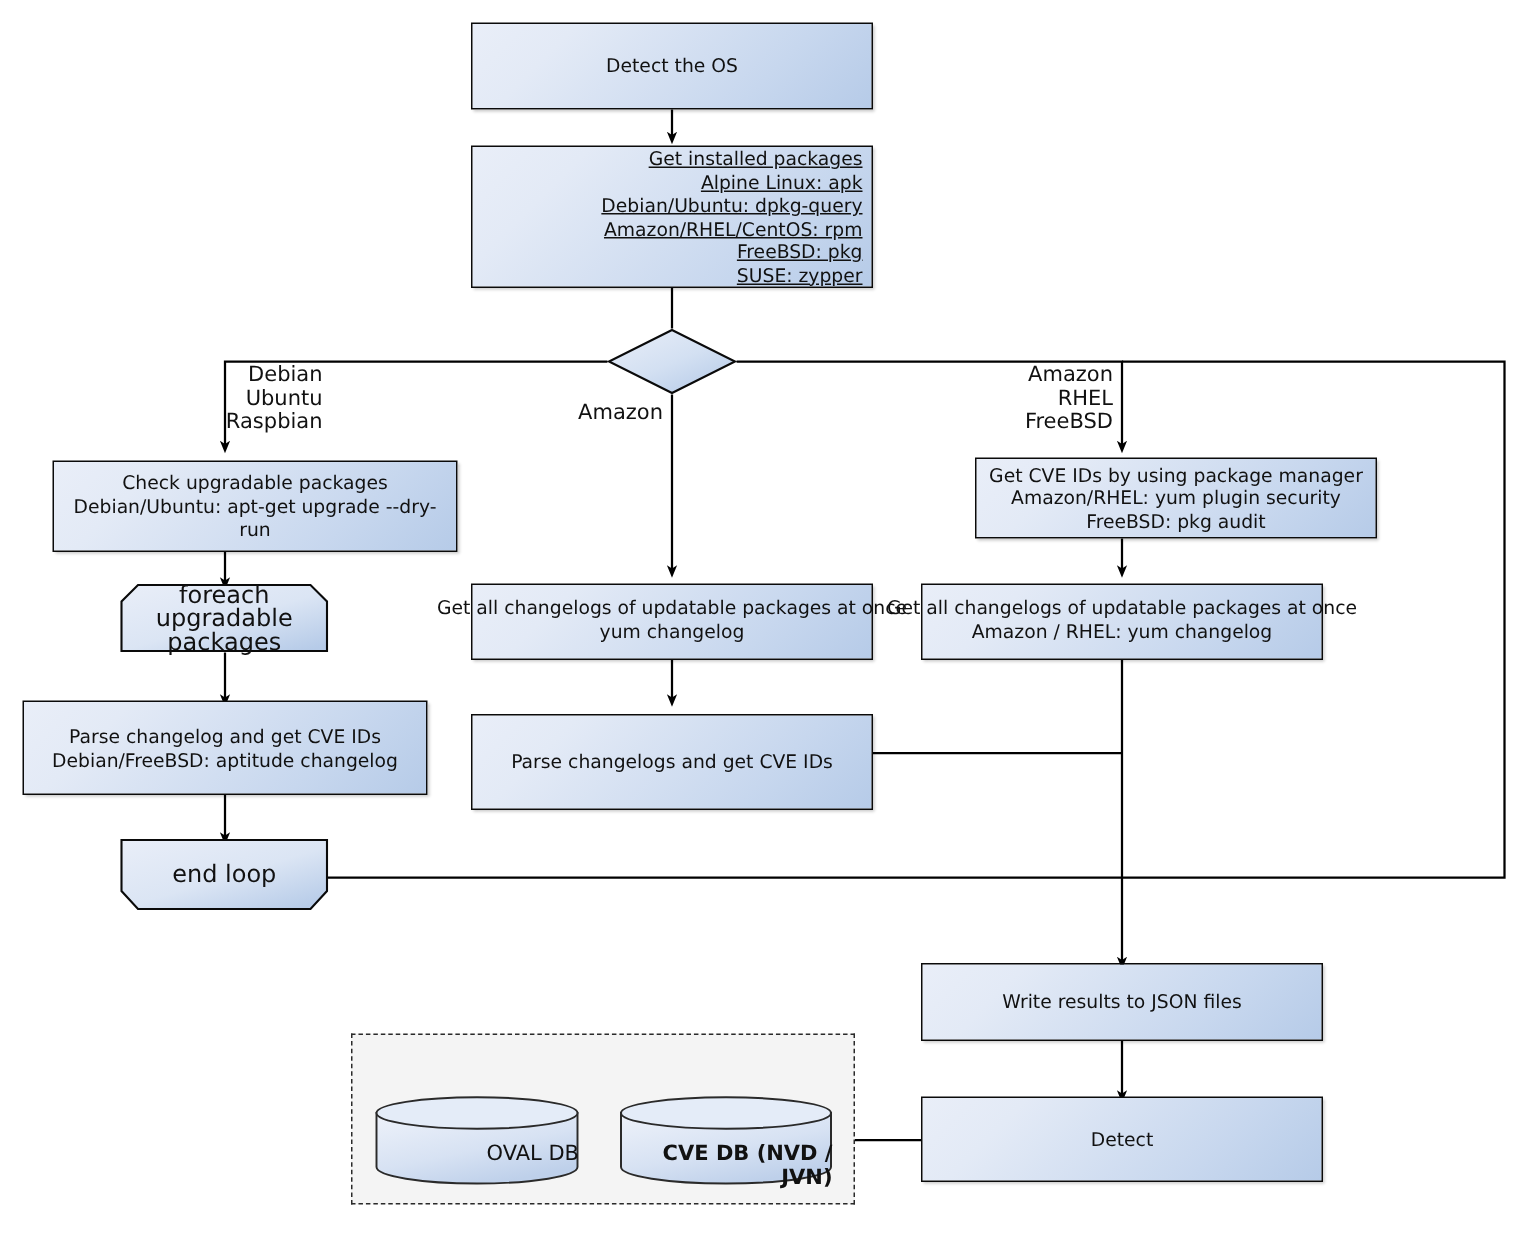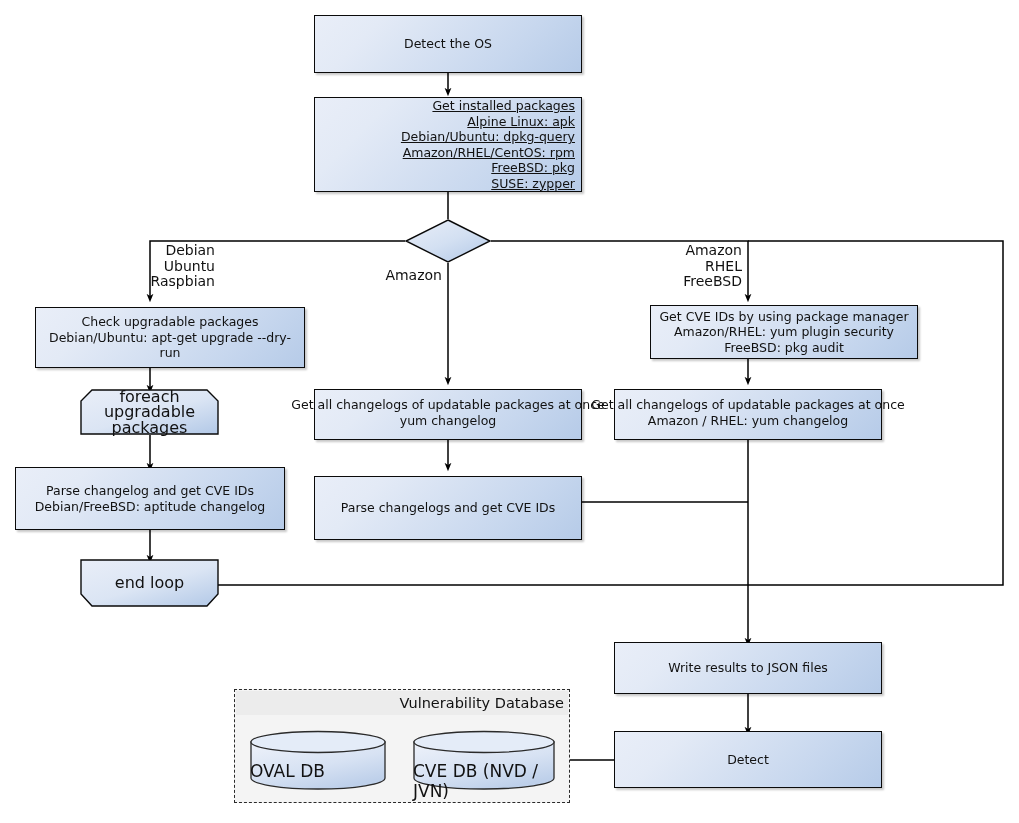--- a/index.html
+++ b/index.html
@@ -130,22 +130,22 @@
   
   .cyl {
     position: absolute;
     z-index: 3;
   }
   .cyl svg { display: block; overflow: visible; }
   .cyl .clabel {
     position: absolute;
     left: 0;
     width: 100%;
-    text-align: left;
-    font-size: 17px;
+    text-align: right;
+    font-size: 14px;
     color: #111111;
   }
 </style>
 </head>
 <body>
 
 <div id="canvas">
 
   <svg id="edges" viewBox="0 0 1019 823" width="1019" height="823">
     <defs>
@@ -279,40 +279,37 @@
 
   <div class="node rect align-center" style="left:614px; top:642px; width:268px; height:52px;justify-content:flex-end;">
     <span class="txt">Write results to JSON files</span>
   </div>
 
   <div class="node rect align-center" style="left:614px; top:731px; width:268px; height:57px;">
     <span class="txt">Detect</span>
   </div>
 
   <div class="group-box" style="left:234px; top:689px; width:336px; height:114px;"></div>
-  <div class="group-head" style="left:236px; top:691px; width:332px; height:24px;">
-    <span>Vulnerability Database</span>
-  </div>
 
   <div class="cyl" style="left:250px; top:731px; width:136px; height:58px;">
     <svg width="136" height="58" viewBox="0 0 136 58">
       <defs>
         <linearGradient id="cg1" x1="0" y1="0" x2="0.6" y2="1">
           <stop offset="0%" stop-color="#eef2fa"></stop>
           <stop offset="60%" stop-color="#d7e2f3"></stop>
           <stop offset="100%" stop-color="#bed0ea"></stop>
         </linearGradient>
       </defs>
       <path d="M1,11 L1,47 A67,11 0 0 0 135,47 L135,11 Z" fill="url(#cg1)" stroke="#2a2a2a" stroke-width="1.3"></path>
       <ellipse cx="68" cy="11" rx="67" ry="10.5" fill="#e4ecf8" stroke="#2a2a2a" stroke-width="1.3"></ellipse>
     </svg>
     <div class="clabel" style="top:30px;">OVAL DB</div>
   </div>
 
-  <div class="cyl" style="left:413px; top:731px; width:142px; height:58px;">
+  <div class="cyl" style="left:413px; top:731px; width:142px; height:58px;font-weight:bold;">
     <svg width="142" height="58" viewBox="0 0 142 58">
       <defs>
         <linearGradient id="cg2" x1="0" y1="0" x2="0.6" y2="1">
           <stop offset="0%" stop-color="#eef2fa"></stop>
           <stop offset="60%" stop-color="#d7e2f3"></stop>
           <stop offset="100%" stop-color="#bed0ea"></stop>
         </linearGradient>
       </defs>
       <path d="M1,11 L1,47 A70,11 0 0 0 141,47 L141,11 Z" fill="url(#cg2)" stroke="#2a2a2a" stroke-width="1.3"></path>
       <ellipse cx="71" cy="11" rx="70" ry="10.5" fill="#e4ecf8" stroke="#2a2a2a" stroke-width="1.3"></ellipse>

